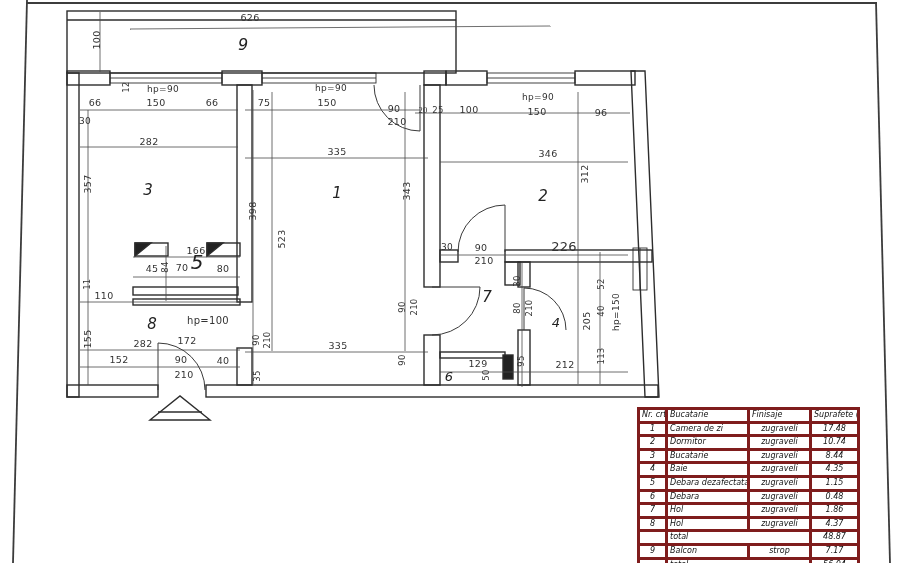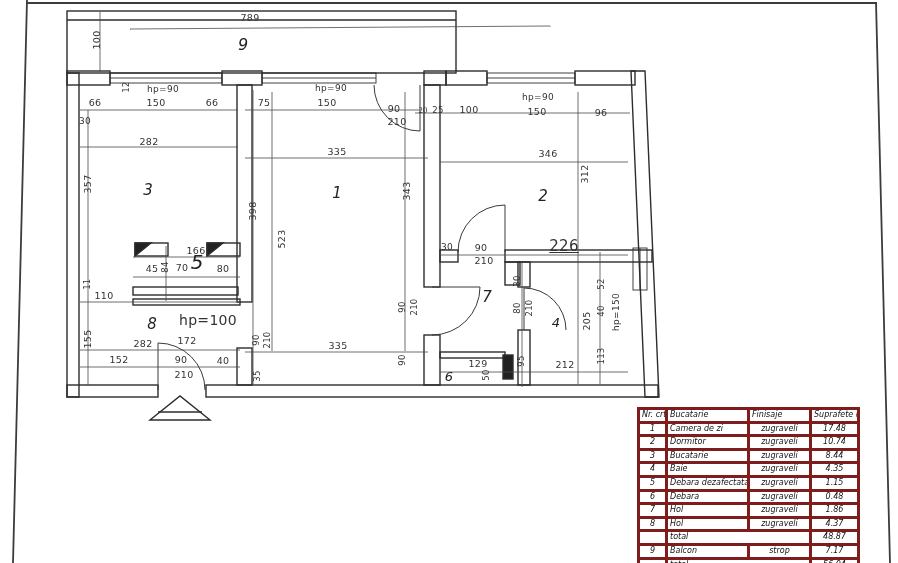--- a/index.html
+++ b/index.html
@@ -138,21 +138,21 @@
       <line x1="272" y1="92" x2="272" y2="351"></line>
       <line x1="405" y1="92" x2="405" y2="351"></line>
       <line x1="578" y1="92" x2="578" y2="384"></line>
       <line x1="600" y1="252" x2="600" y2="384"></line>
       <line x1="522" y1="263" x2="522" y2="387"></line>
       <line x1="166" y1="246" x2="166" y2="301"></line>
     </g>
   </svg>
 
   <div class="labels">
-      <div class="dim-label" style="left: 250px; top: 17px; font-size: 9.5px;">789</div>
+      <div class="dim-label" style="left: 250px; top: 17px; font-size: 9.5px;">626</div>
       <div class="dim-label v" style="left: 96px; top: 40px; font-size: 9.5px;">100</div>
       <div class="dim-label" style="left: 163px; top: 89px; font-size: 9px;">hp=90</div>
       <div class="dim-label v" style="left: 126px; top: 87px; font-size: 8px;">12</div>
       <div class="dim-label" style="left: 95px; top: 102px; font-size: 9.5px;">66</div>
       <div class="dim-label" style="left: 156px; top: 102px; font-size: 9.5px;">150</div>
       <div class="dim-label" style="left: 212px; top: 102px; font-size: 9.5px;">66</div>
       <div class="dim-label" style="left: 85px; top: 121px; font-size: 9px;">30</div>
       <div class="dim-label" style="left: 264px; top: 102px; font-size: 9.5px;">75</div>
       <div class="dim-label" style="left: 331px; top: 88px; font-size: 9px;">hp=90</div>
       <div class="dim-label" style="left: 327px; top: 102px; font-size: 9.5px;">150</div>
@@ -173,38 +173,38 @@
       <div class="dim-label v" style="left: 406px; top: 191px; font-size: 9.5px;">343</div>
       <div class="dim-label v" style="left: 584px; top: 174px; font-size: 9.5px;">312</div>
       <div class="dim-label" style="left: 196px; top: 250px; font-size: 9.5px;">166</div>
       <div class="dim-label" style="left: 152px; top: 268px; font-size: 9.5px;">45</div>
       <div class="dim-label v" style="left: 165px; top: 267px; font-size: 8.5px;">84</div>
       <div class="dim-label" style="left: 182px; top: 267px; font-size: 9.5px;">70</div>
       <div class="dim-label" style="left: 223px; top: 268px; font-size: 9.5px;">80</div>
       <div class="dim-label v" style="left: 87px; top: 284px; font-size: 8px;">11</div>
       <div class="dim-label" style="left: 104px; top: 295px; font-size: 9.5px;">110</div>
       <div class="dim-label" style="left: 187px; top: 295px; font-size: 9.5px; margin-top: 45px;">172</div>
-      <div class="dim-label" style="left: 186px; top: 320px; font-size: 14px; padding-left: 44px;">hp=100</div>
+      <div class="dim-label" style="left: 186px; top: 320px; font-size: 10px; padding-left: 44px;">hp=100</div>
       <div class="dim-label v" style="left: 87px; top: 339px; font-size: 9.5px;">155</div>
       <div class="dim-label" style="left: 143px; top: 343px; font-size: 9.5px;">282</div>
       <div class="dim-label v" style="left: 256px; top: 340px; font-size: 8.5px;">90</div>
       <div class="dim-label v" style="left: 267px; top: 340px; font-size: 8.5px;">210</div>
       <div class="dim-label" style="left: 119px; top: 359px; font-size: 9.5px;">152</div>
       <div class="dim-label" style="left: 181px; top: 359px; font-size: 9.5px;">90</div>
       <div class="dim-label" style="left: 184px; top: 374px; font-size: 9.5px;">210</div>
       <div class="dim-label" style="left: 223px; top: 360px; font-size: 9.5px;">40</div>
       <div class="dim-label v" style="left: 257px; top: 376px; font-size: 8.5px;">35</div>
       <div class="dim-label" style="left: 338px; top: 345px; font-size: 9.5px;">335</div>
       <div class="dim-label v" style="left: 402px; top: 307px; font-size: 8.5px;">90</div>
       <div class="dim-label v" style="left: 414px; top: 307px; font-size: 8.5px;">210</div>
       <div class="dim-label v" style="left: 402px; top: 360px; font-size: 8.5px;">90</div>
       <div class="dim-label" style="left: 447px; top: 247px; font-size: 9px;">30</div>
       <div class="dim-label" style="left: 481px; top: 247px; font-size: 9.5px;">90</div>
       <div class="dim-label" style="left: 484px; top: 260px; font-size: 9.5px;">210</div>
-      <div class="dim-label" style="left: 564px; top: 246px; font-size: 15px; text-decoration: underline;">226</div>
+      <div class="dim-label" style="left: 564px; top: 246px; font-size: 13px;">226</div>
       <div class="dim-label v" style="left: 517px; top: 281px; font-size: 8.5px;">30</div>
       <div class="dim-label v" style="left: 517px; top: 308px; font-size: 8.5px;">80</div>
       <div class="dim-label v" style="left: 529px; top: 308px; font-size: 8.5px;">210</div>
       <div class="dim-label v" style="left: 586px; top: 321px; font-size: 9.5px;">205</div>
       <div class="dim-label v" style="left: 601px; top: 284px; font-size: 8.5px;">52</div>
       <div class="dim-label v" style="left: 601px; top: 311px; font-size: 8.5px;">40</div>
       <div class="dim-label v" style="left: 616px; top: 312px; font-size: 9px;">hp=150</div>
       <div class="dim-label v" style="left: 601px; top: 356px; font-size: 8.5px;">113</div>
       <div class="dim-label v" style="left: 521px; top: 361px; font-size: 8.5px;">95</div>
       <div class="dim-label" style="left: 478px; top: 363px; font-size: 9.5px;">129</div>

